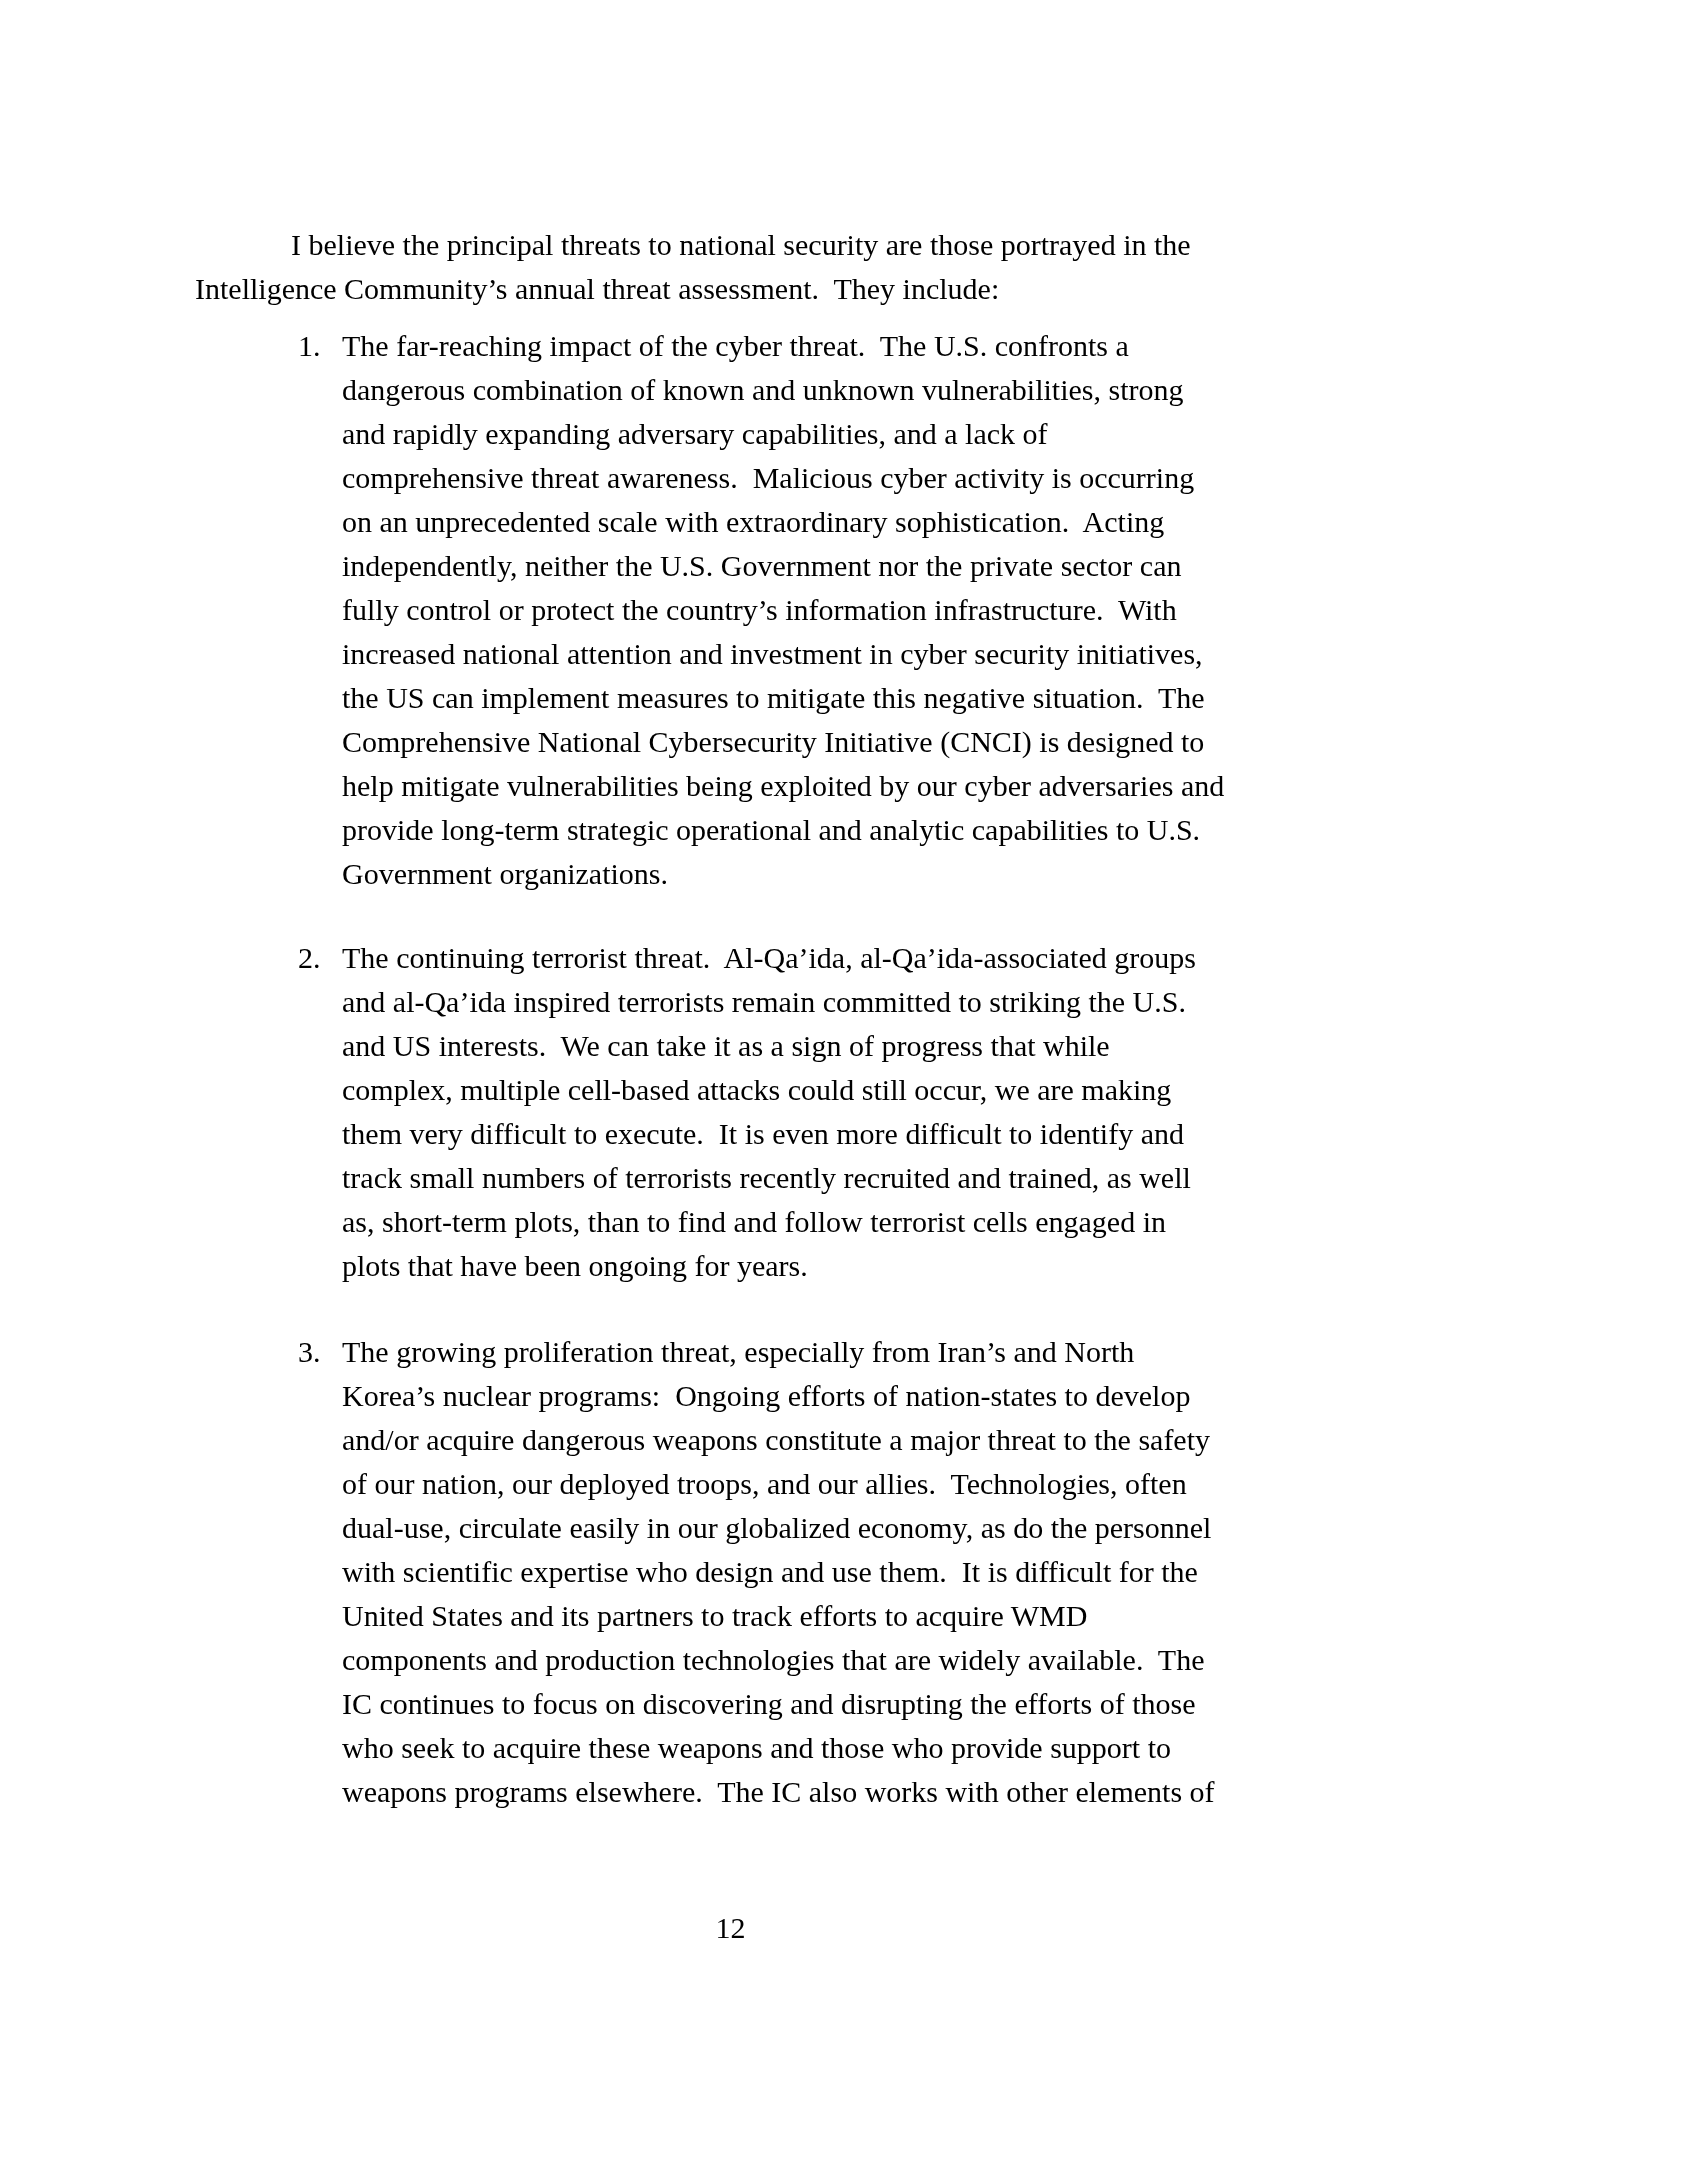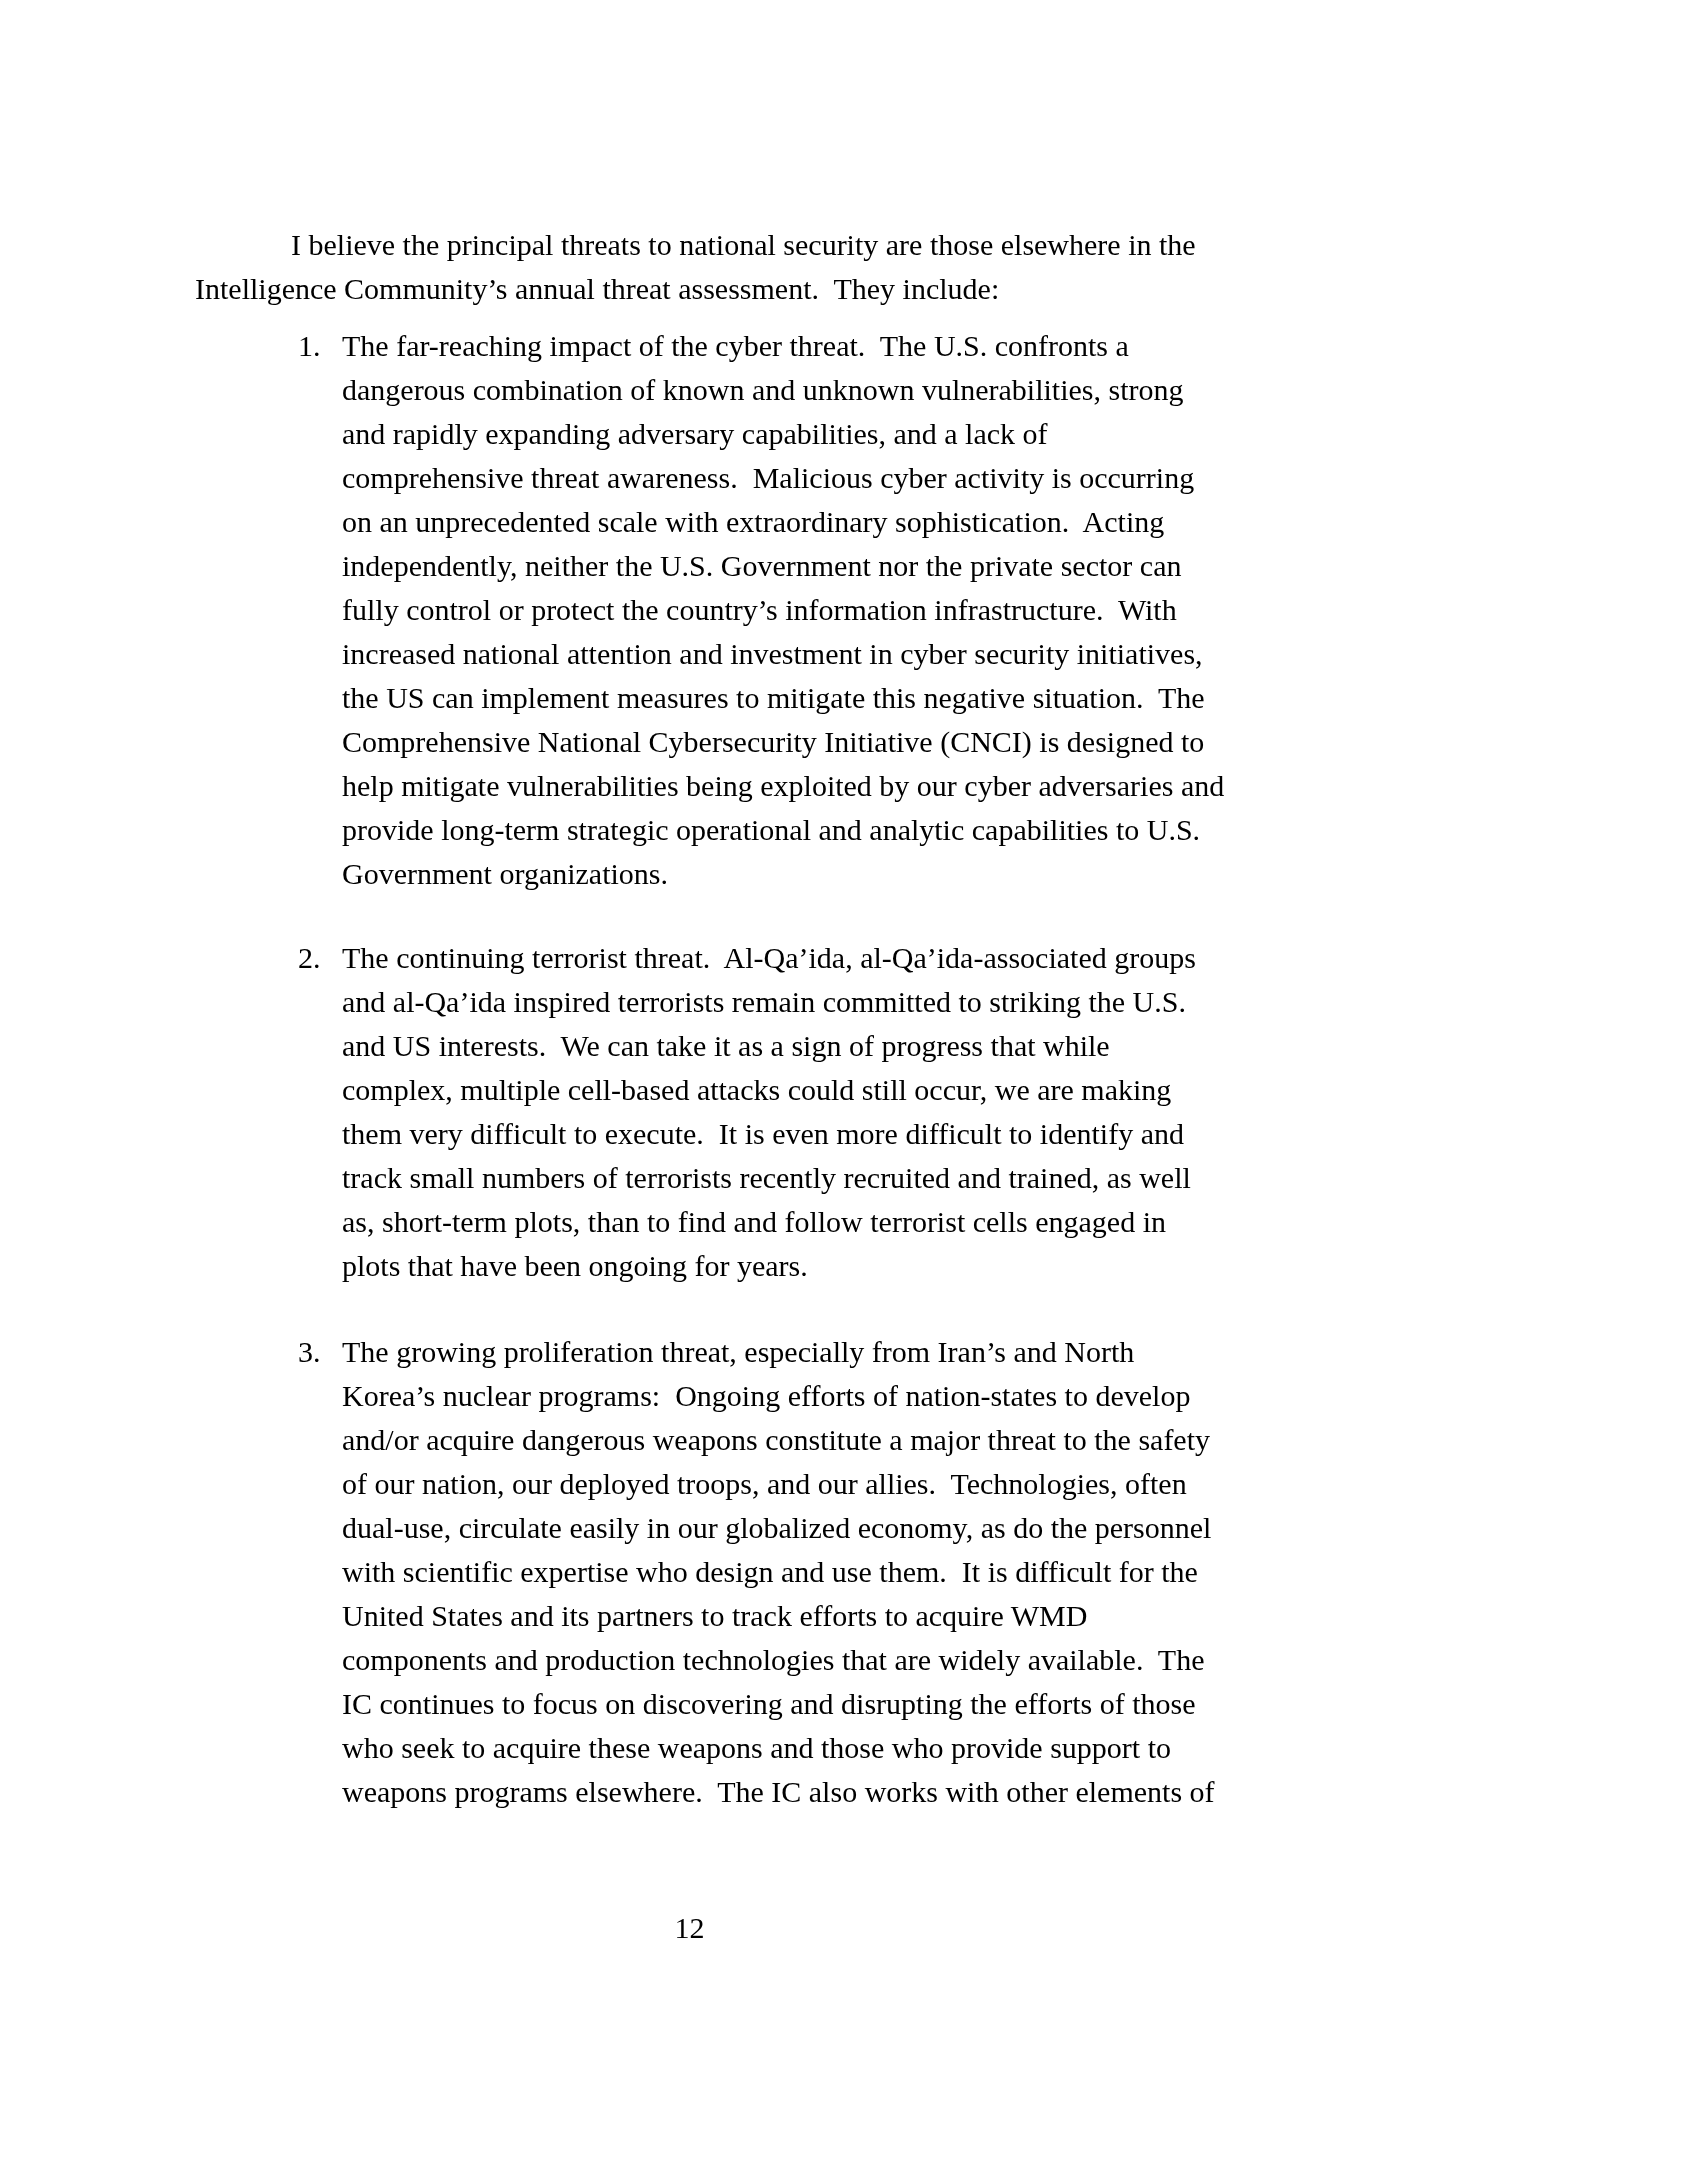--- a/index.html
+++ b/index.html
@@ -50,28 +50,29 @@
   .item-2 { top: 936px; }
   .item-3 { top: 1330px; }
   .page-number {
     position: absolute;
     top: 1909px;
     left: 0;
     width: 1379px;
     text-align: center;
     font-size: 30px;
     line-height: 37px;
+    padding-left: 41px;
   }
 </style>
 </head>
 <body>
 
 <div class="page">
 
-  <p class="intro">I believe the principal threats to national security are those elsewhere in the
+  <p class="intro">I believe the principal threats to national security are those portrayed in the
 Intelligence Community’s annual threat assessment.  They include:</p>
 
   <div class="threat-list">
 
     <div class="threat-item item-1">
       <span class="marker">1.</span>
       <div class="item-text">The far-reaching impact of the cyber threat.  The U.S. confronts a
 dangerous combination of known and unknown vulnerabilities, strong
 and rapidly expanding adversary capabilities, and a lack of
 comprehensive threat awareness.  Malicious cyber activity is occurring

